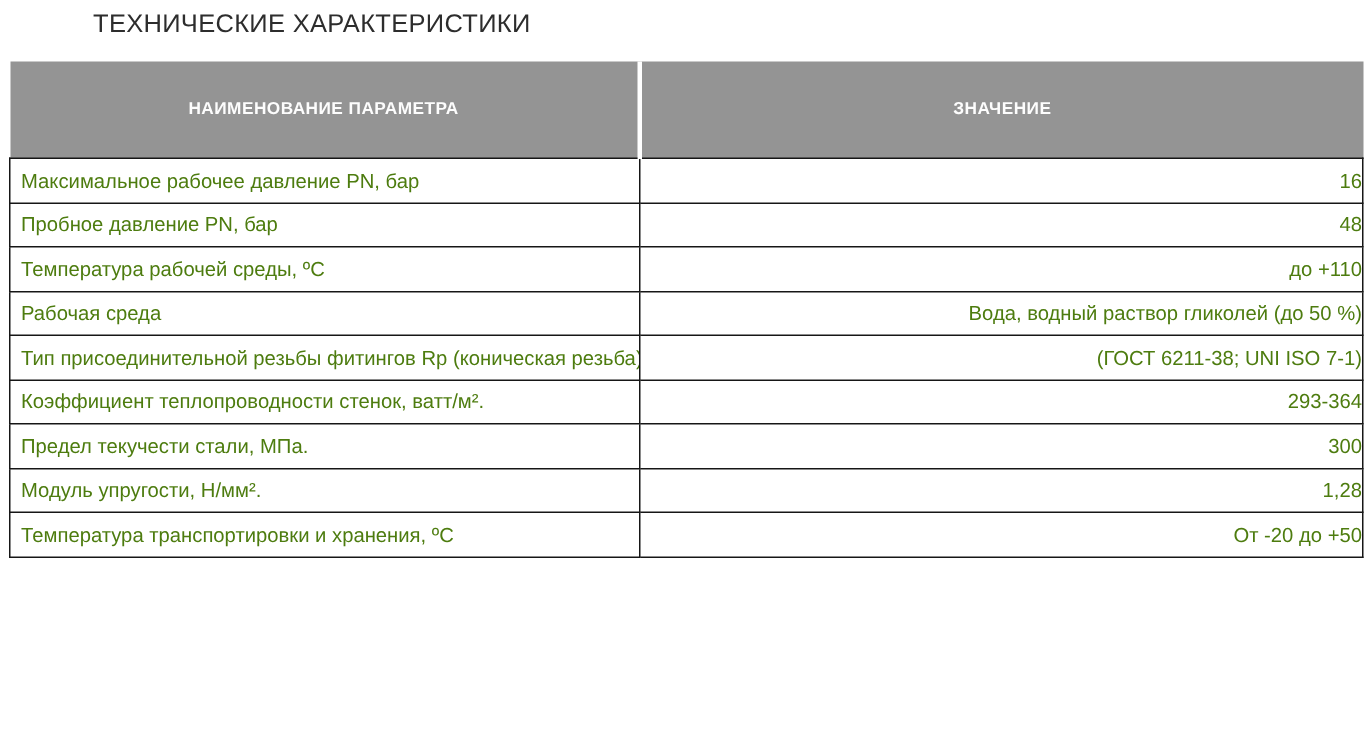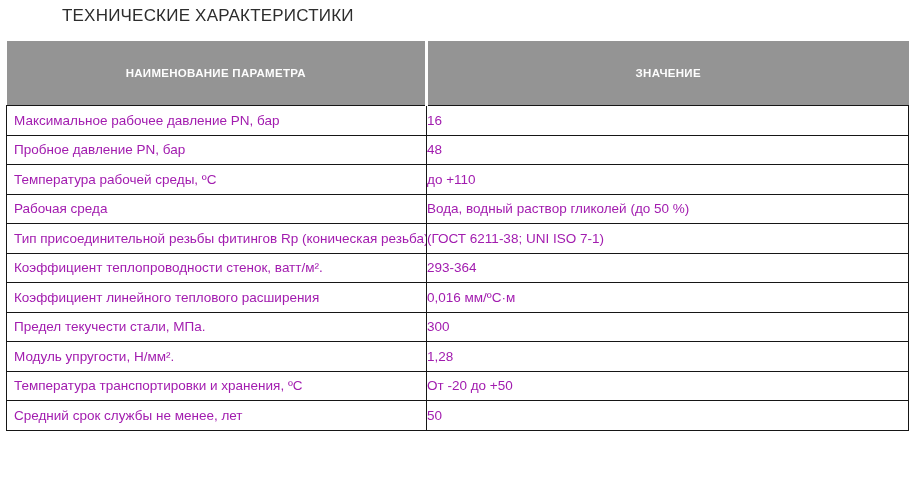--- a/index.html
+++ b/index.html
@@ -38,32 +38,32 @@
     border: none;
     padding: 0;
   }
   .spec-table th.th-param {
     border-right: 3px solid #ffffff;
   }
   .spec-table td {
     border: 1.5px solid #161616;
     height: 28.5px;
     font-size: 13.5px;
-    color: #a21caf;
+    color: #4d7c0f;
     vertical-align: middle;
     padding: 0;
     overflow: hidden;
     white-space: nowrap;
   }
   .spec-table td.param-cell {
     text-align: left;
     padding-left: 7px;
   }
   .spec-table td.value-cell {
-    text-align: left;
+    text-align: right;
     margin-top: 32px;
   }
 </style>
 </head>
 <body>
 
 <h1 class="page-title">ТЕХНИЧЕСКИЕ ХАРАКТЕРИСТИКИ</h1>
 
 <table class="spec-table">
   <colgroup>
@@ -95,33 +95,25 @@
     </tr>
     <tr>
       <td class="param-cell">Тип присоединительной резьбы фитингов Rp (коническая резьба)</td>
       <td class="value-cell">(ГОСТ 6211-38; UNI ISO 7-1)</td>
     </tr>
     <tr>
       <td class="param-cell">Коэффициент теплопроводности стенок, ватт/м².</td>
       <td class="value-cell">293-364</td>
     </tr>
     <tr>
-      <td class="param-cell">Коэффициент линейного теплового расширения</td>
-      <td class="value-cell">0,016 мм/ºС·м</td>
-    </tr>
-    <tr>
       <td class="param-cell">Предел текучести стали, МПа.</td>
       <td class="value-cell">300</td>
     </tr>
     <tr>
       <td class="param-cell">Модуль упругости, Н/мм².</td>
       <td class="value-cell">1,28</td>
     </tr>
     <tr>
       <td class="param-cell">Температура транспортировки и хранения, ºС</td>
       <td class="value-cell">От -20 до +50</td>
     </tr>
-    <tr>
-      <td class="param-cell">Средний срок службы не менее, лет</td>
-      <td class="value-cell">50</td>
-    </tr>
   </tbody>
 </table>
 
 </body></html>

